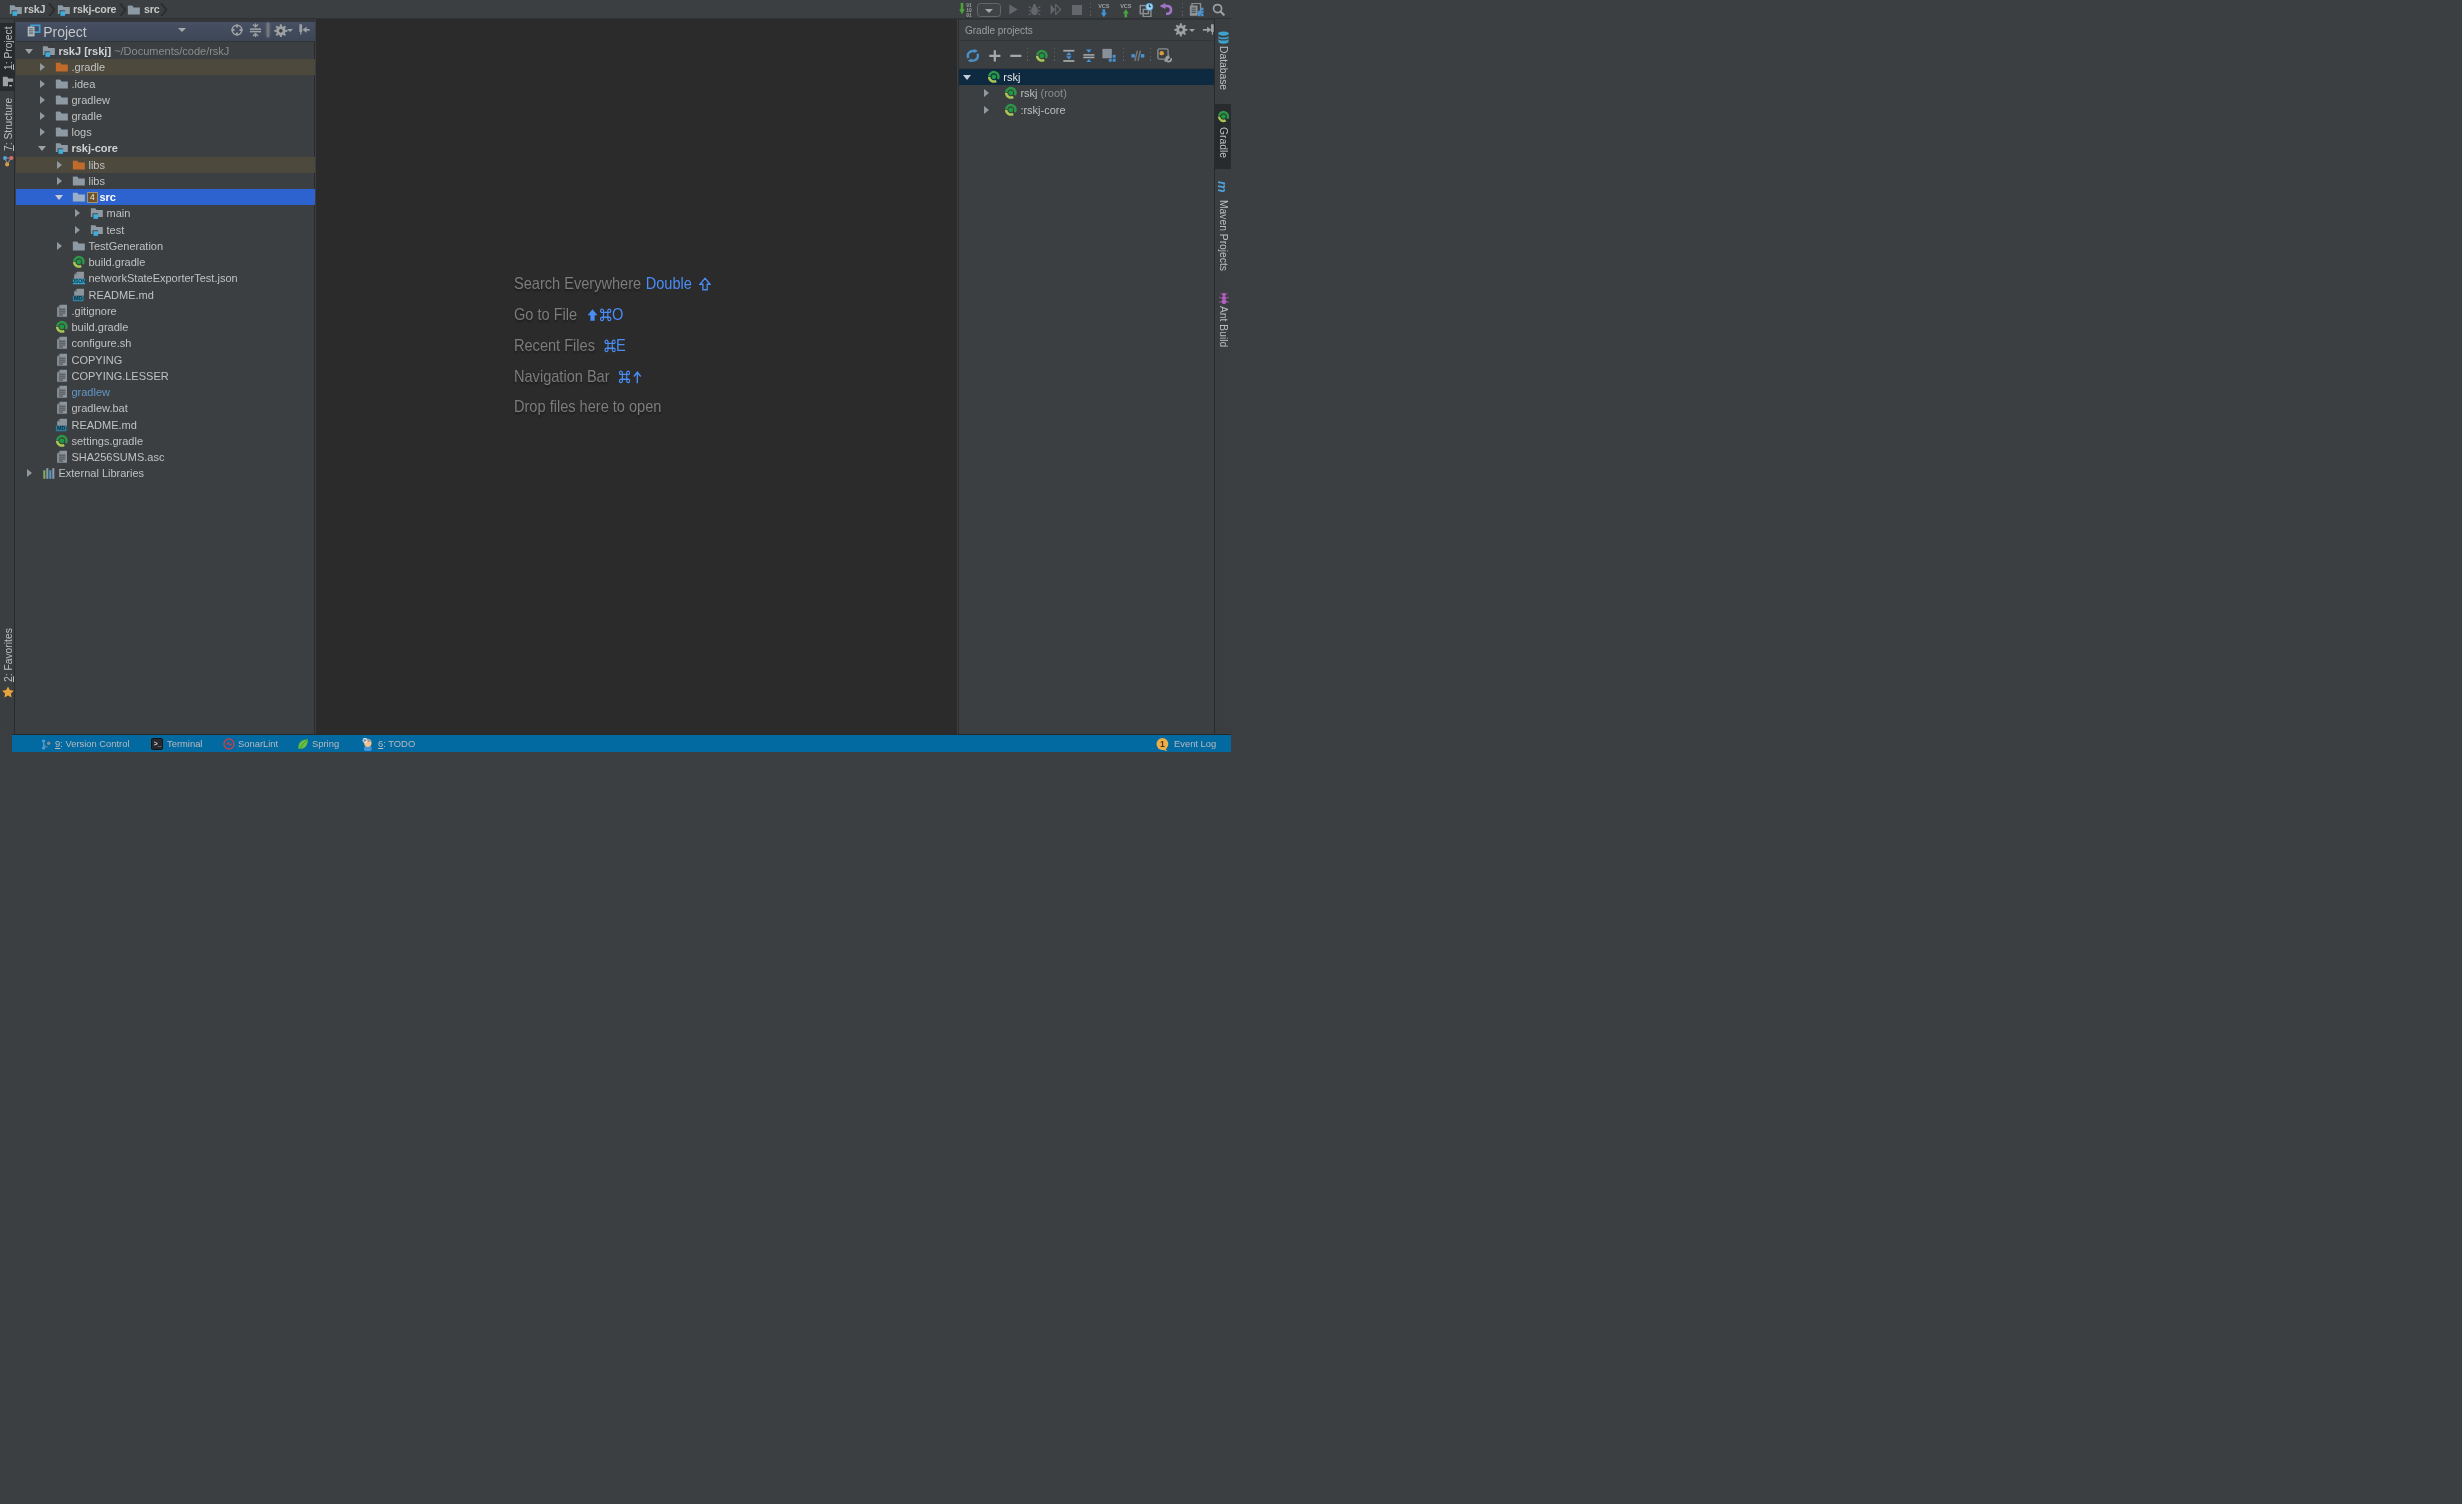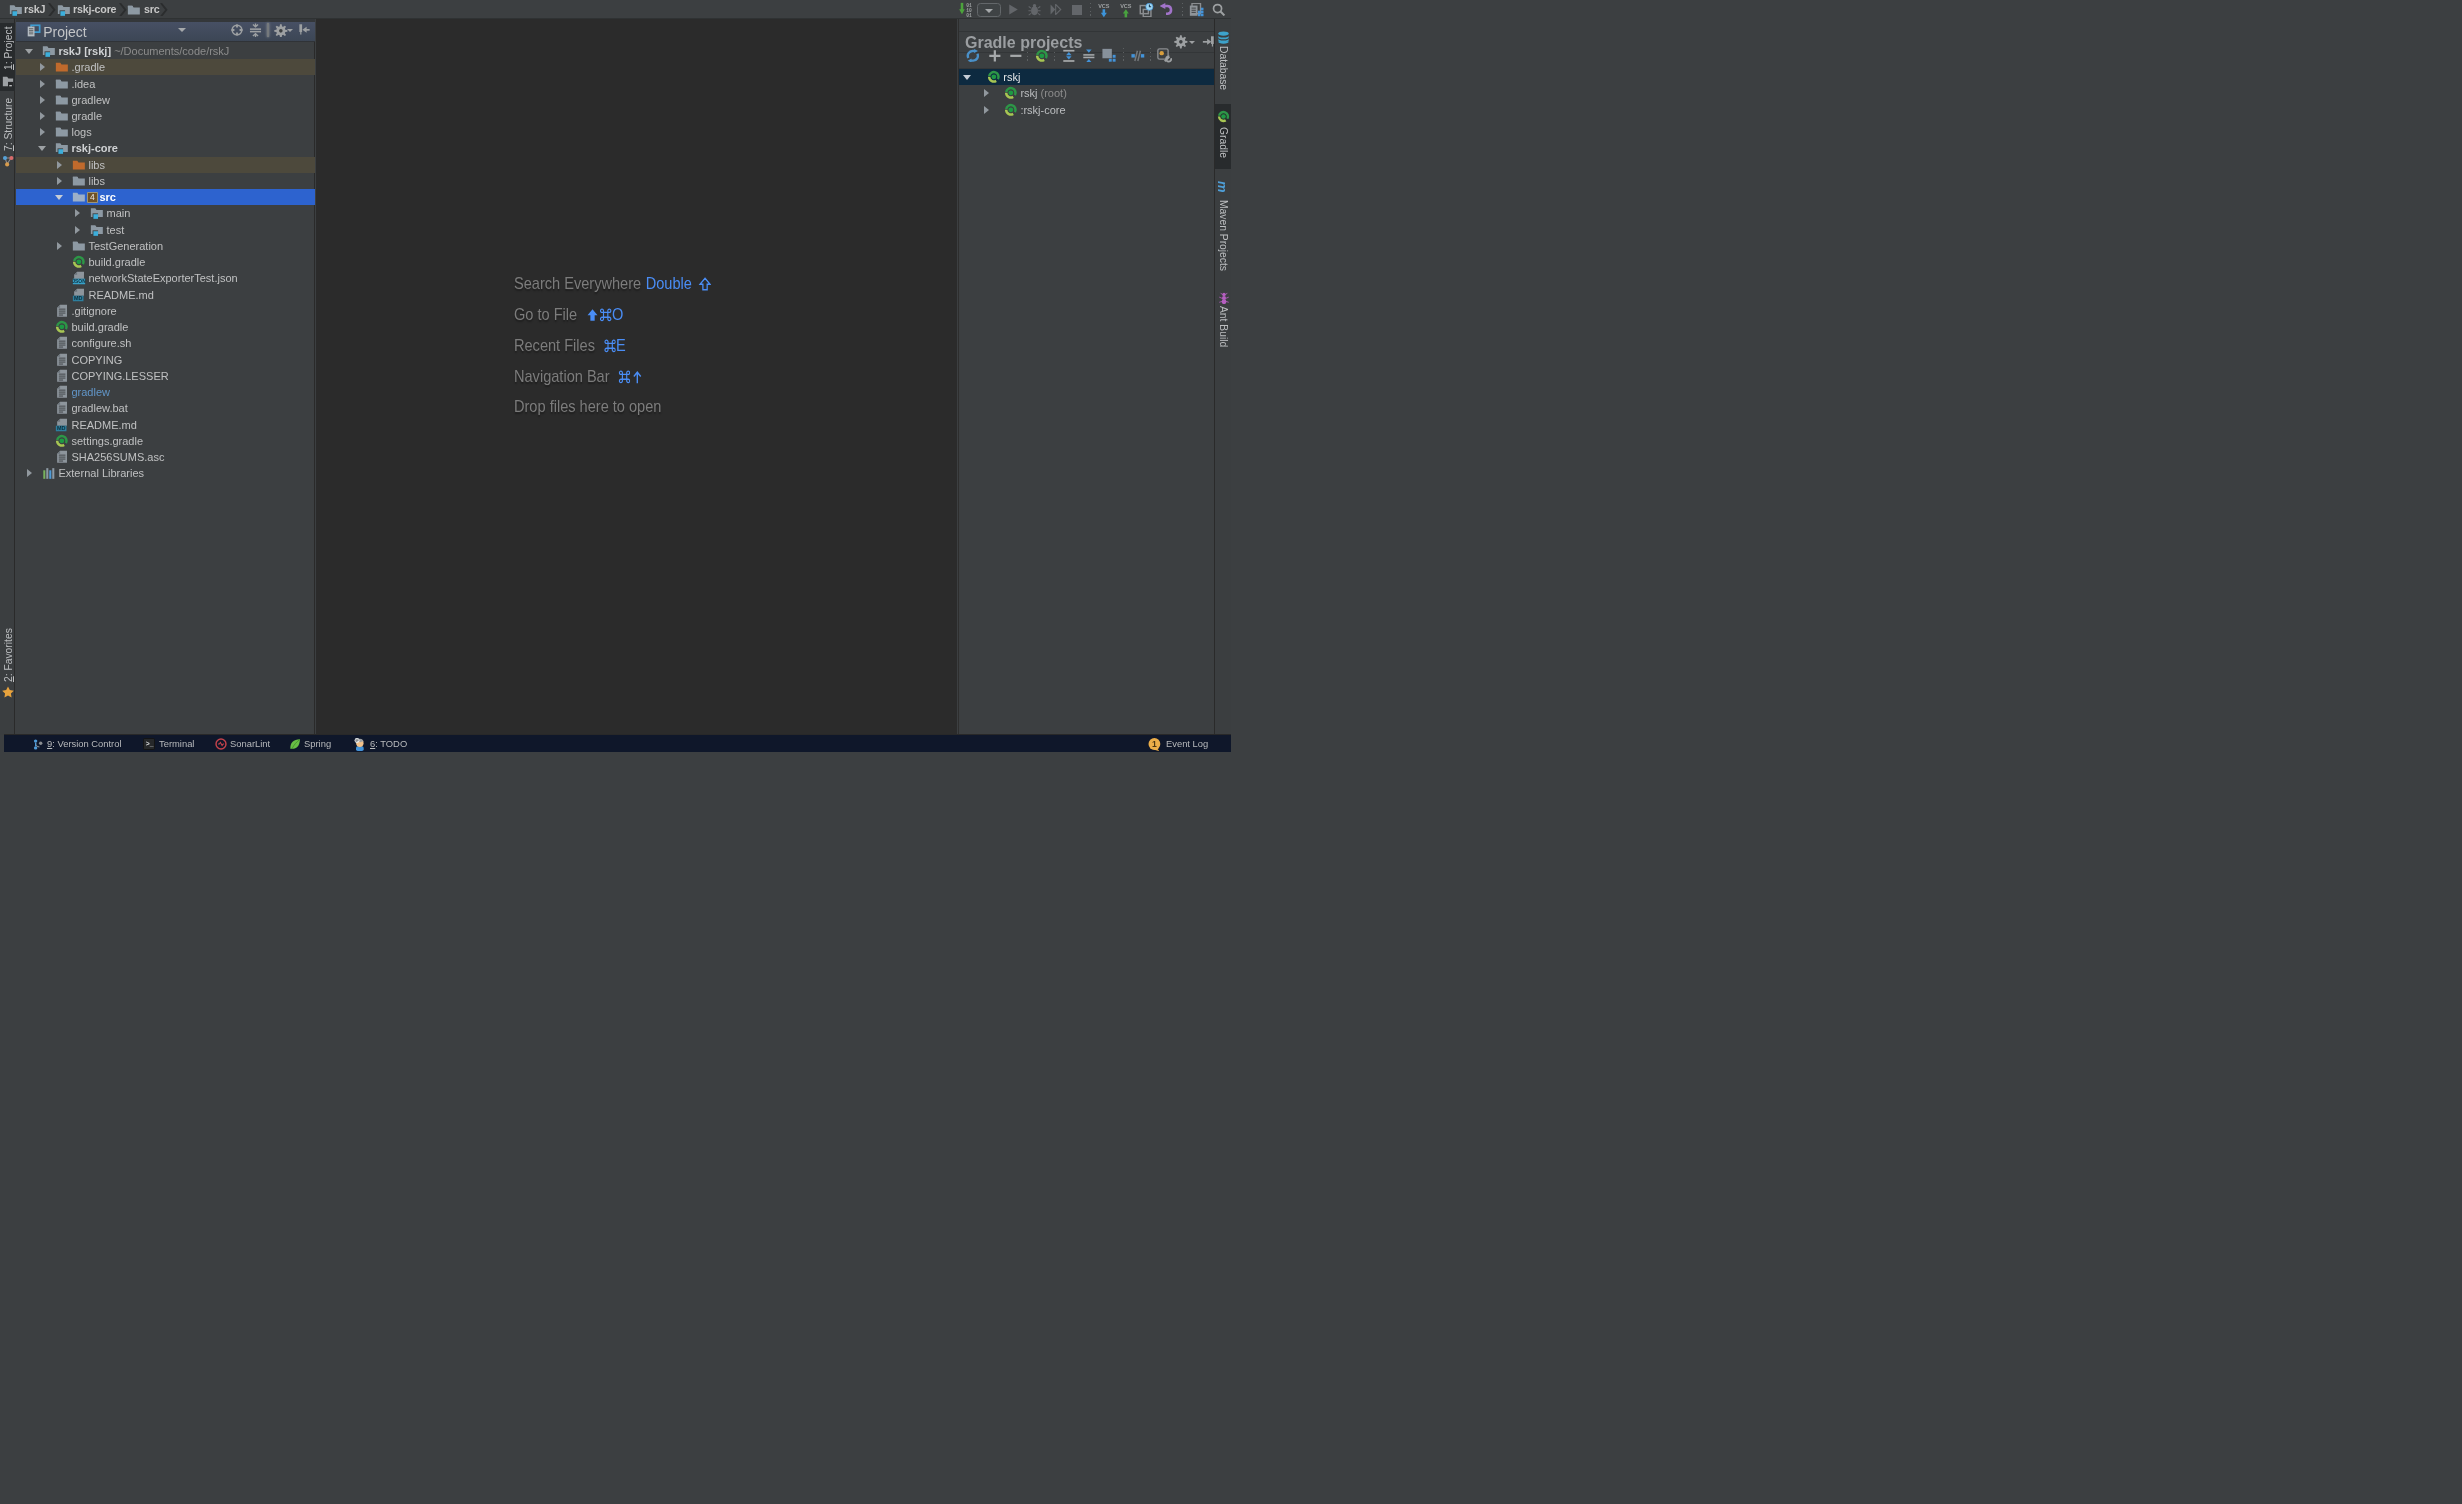--- a/index.html
+++ b/index.html
@@ -57,40 +57,40 @@
 #editor { position:absolute; left:316px; top:19px; width:641px; height:715px;
   background:#2b2b2b; }
 .hint { position:absolute; left:198px; font-size:16.2px; color:#7c7c7c;
   line-height:19px; white-space:nowrap; transform:scaleX(0.9); transform-origin:0 50%;
   text-shadow:0 1.7px 1.7px rgba(0,0,0,0.35); }
 .hint .sc { color:#4a8df5; margin-left:5.1px; text-shadow:none; }
 
 
 #gradle { position:absolute; left:958px; top:19px; width:256px; height:715px;
   background:#3c3f41; border-left:0.9px solid #2e2e2e; }
-#ghead { position:absolute; left:0; top:12px; width:256px; height:22px;
+#ghead { position:absolute; left:0; top:0; width:256px; height:22px;
   border-top:0.9px solid #323537; border-bottom:0.9px solid #333638;
-  font-size:16px; color:#9b9ea1; line-height:21.4px;font-weight:bold; }
+  font-size:10px; color:#9b9ea1; line-height:21.4px; }
 #gtools { position:absolute; left:0; top:23px; width:256px; height:27px;
   border-bottom:0.9px solid #333638; }
 #gtree { position:absolute; left:0; top:50px; width:256px; height:658px;
   font-size:11px; color:#bcbec0; }
 .grow { position:absolute; left:0; width:256px; height:16.2px; display:flex;
   align-items:center; white-space:nowrap; }
 .gsel { background:#0d2a40; color:#e3e5e7; }
 .dotdiv { position:absolute; width:0.9px; height:15.4px;
   background-image:repeating-linear-gradient(180deg,#5d6163 0 1.3px,transparent 1.3px 3.8px); }
 
 
 #rstripe { position:absolute; left:1214px; top:19px; width:17px; height:716px;
   background:#3b3e40; border-left:0.9px solid #2a2a2a; }
 
 
-#status { position:absolute; left:4px; top:734px; width:1231px; height:18px;
-  background:#0f172a; border-top:0.9px solid #282828; font-size:9.4px; color:#b8babc; }
+#status { position:absolute; left:12px; top:734px; width:1231px; height:18px;
+  background:#0369a1; border-top:0.9px solid #282828; font-size:9.4px; color:#b8babc; }
 .sitem { position:absolute; top:0; height:18px; line-height:18px; }
 u { text-decoration:underline; }
 </style>
 </head>
 <body>
 <div id="app">
 
 <svg width="0" height="0" style="position:absolute">
 <defs>
 <symbol id="folder" viewBox="0 0 16 16">

